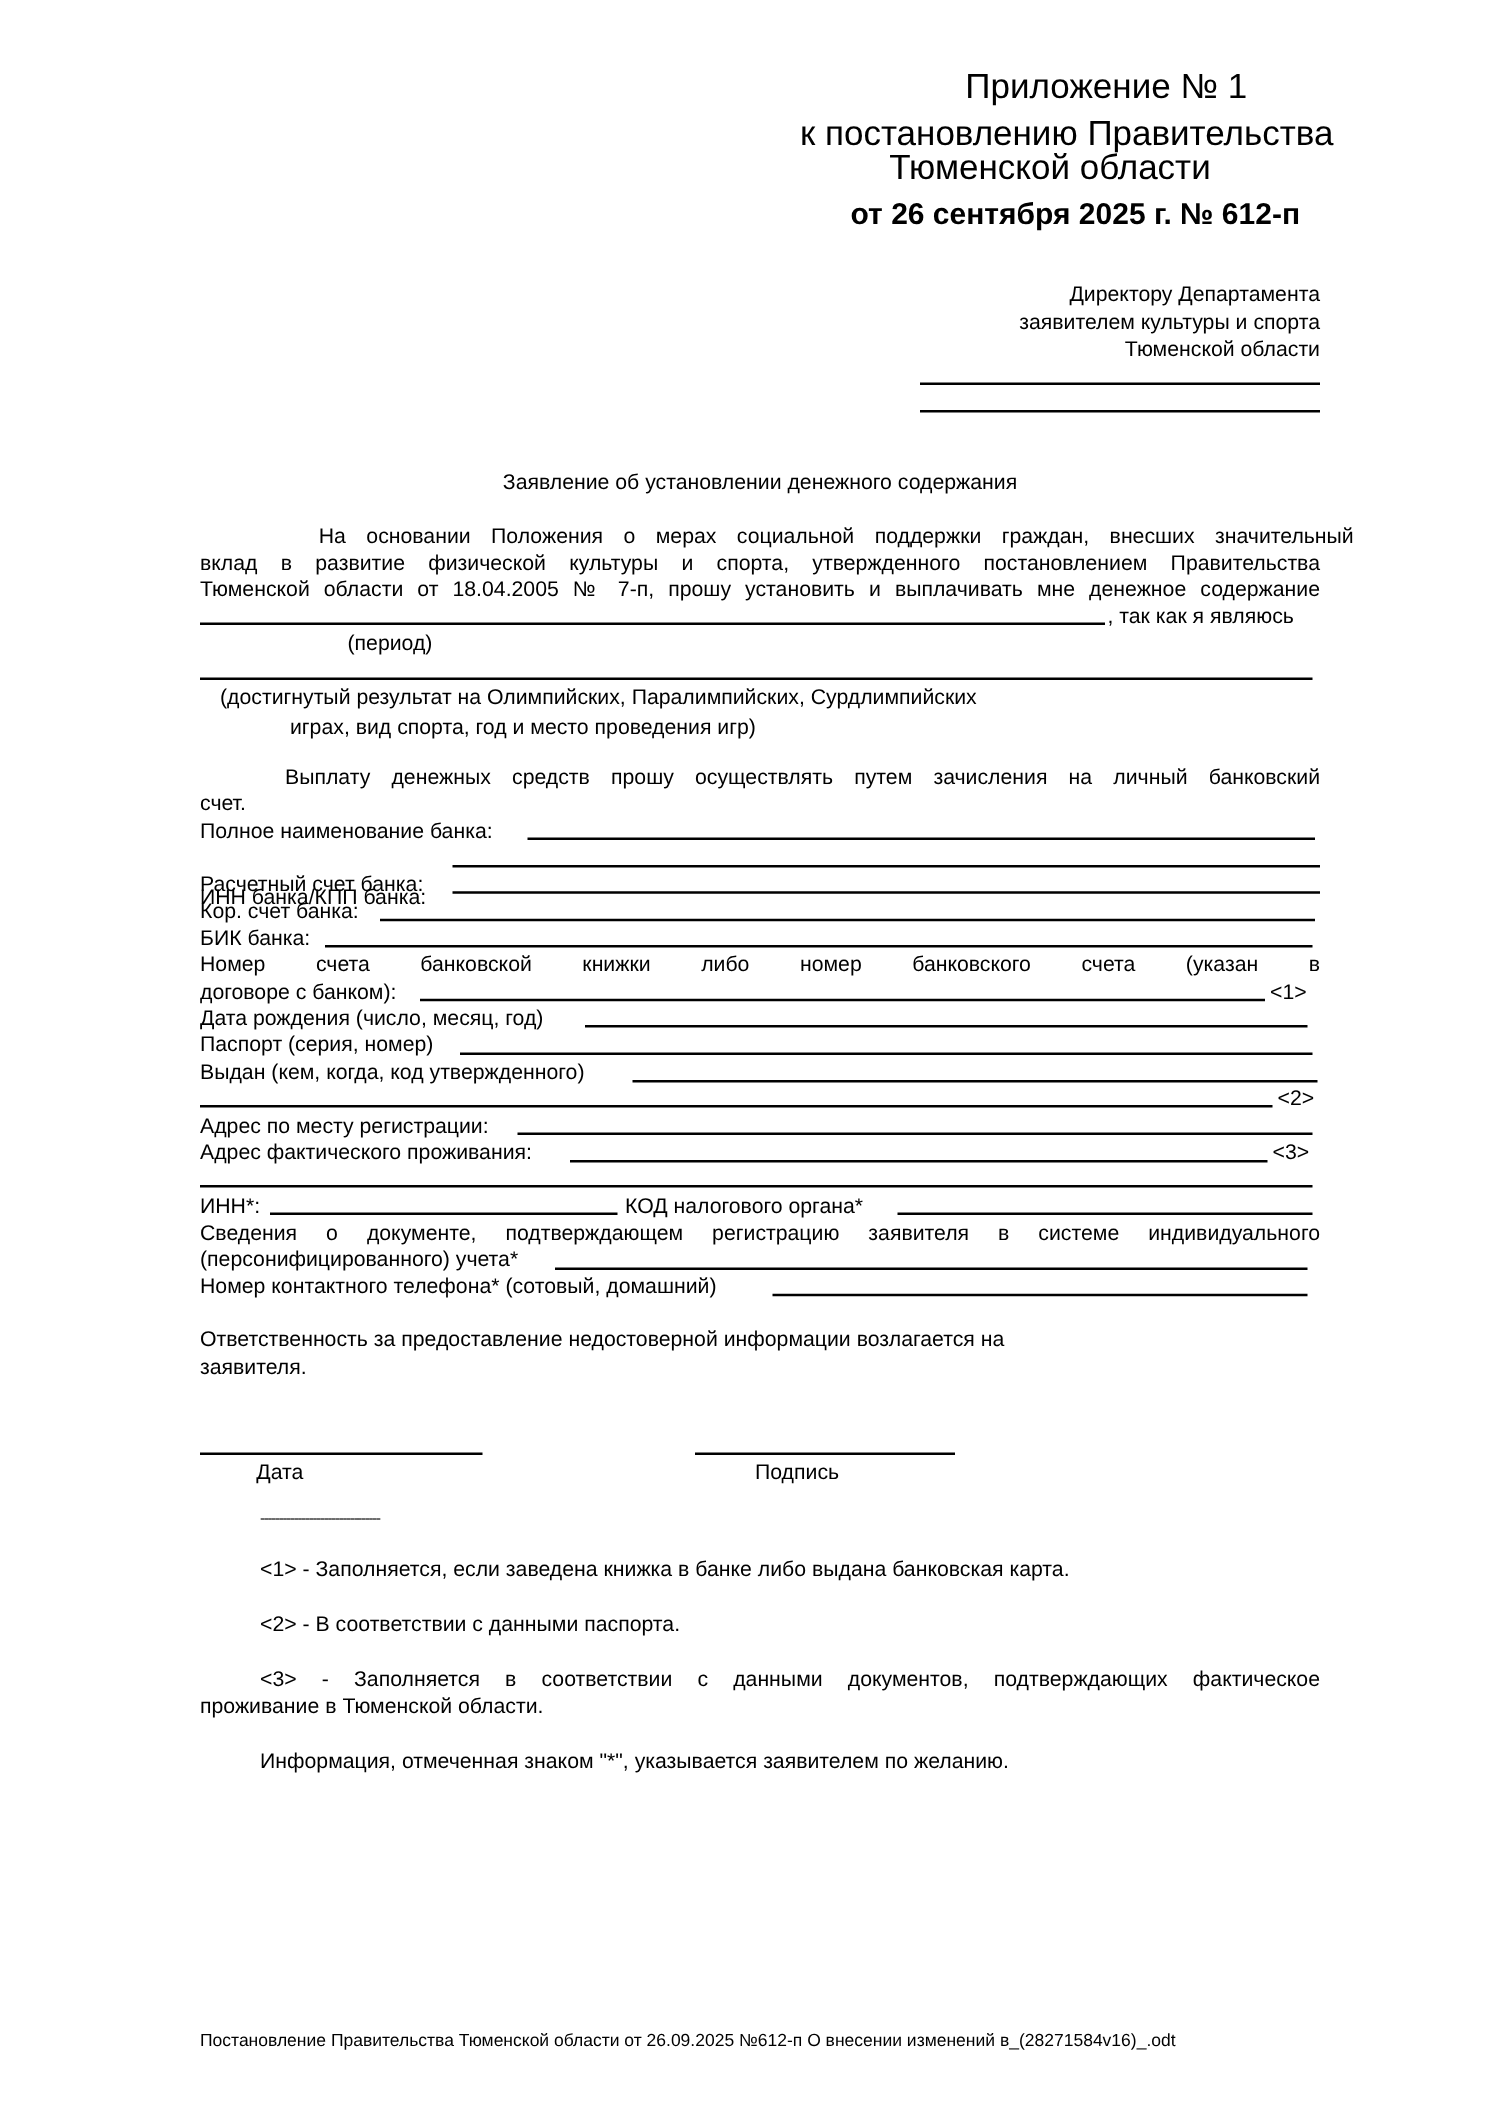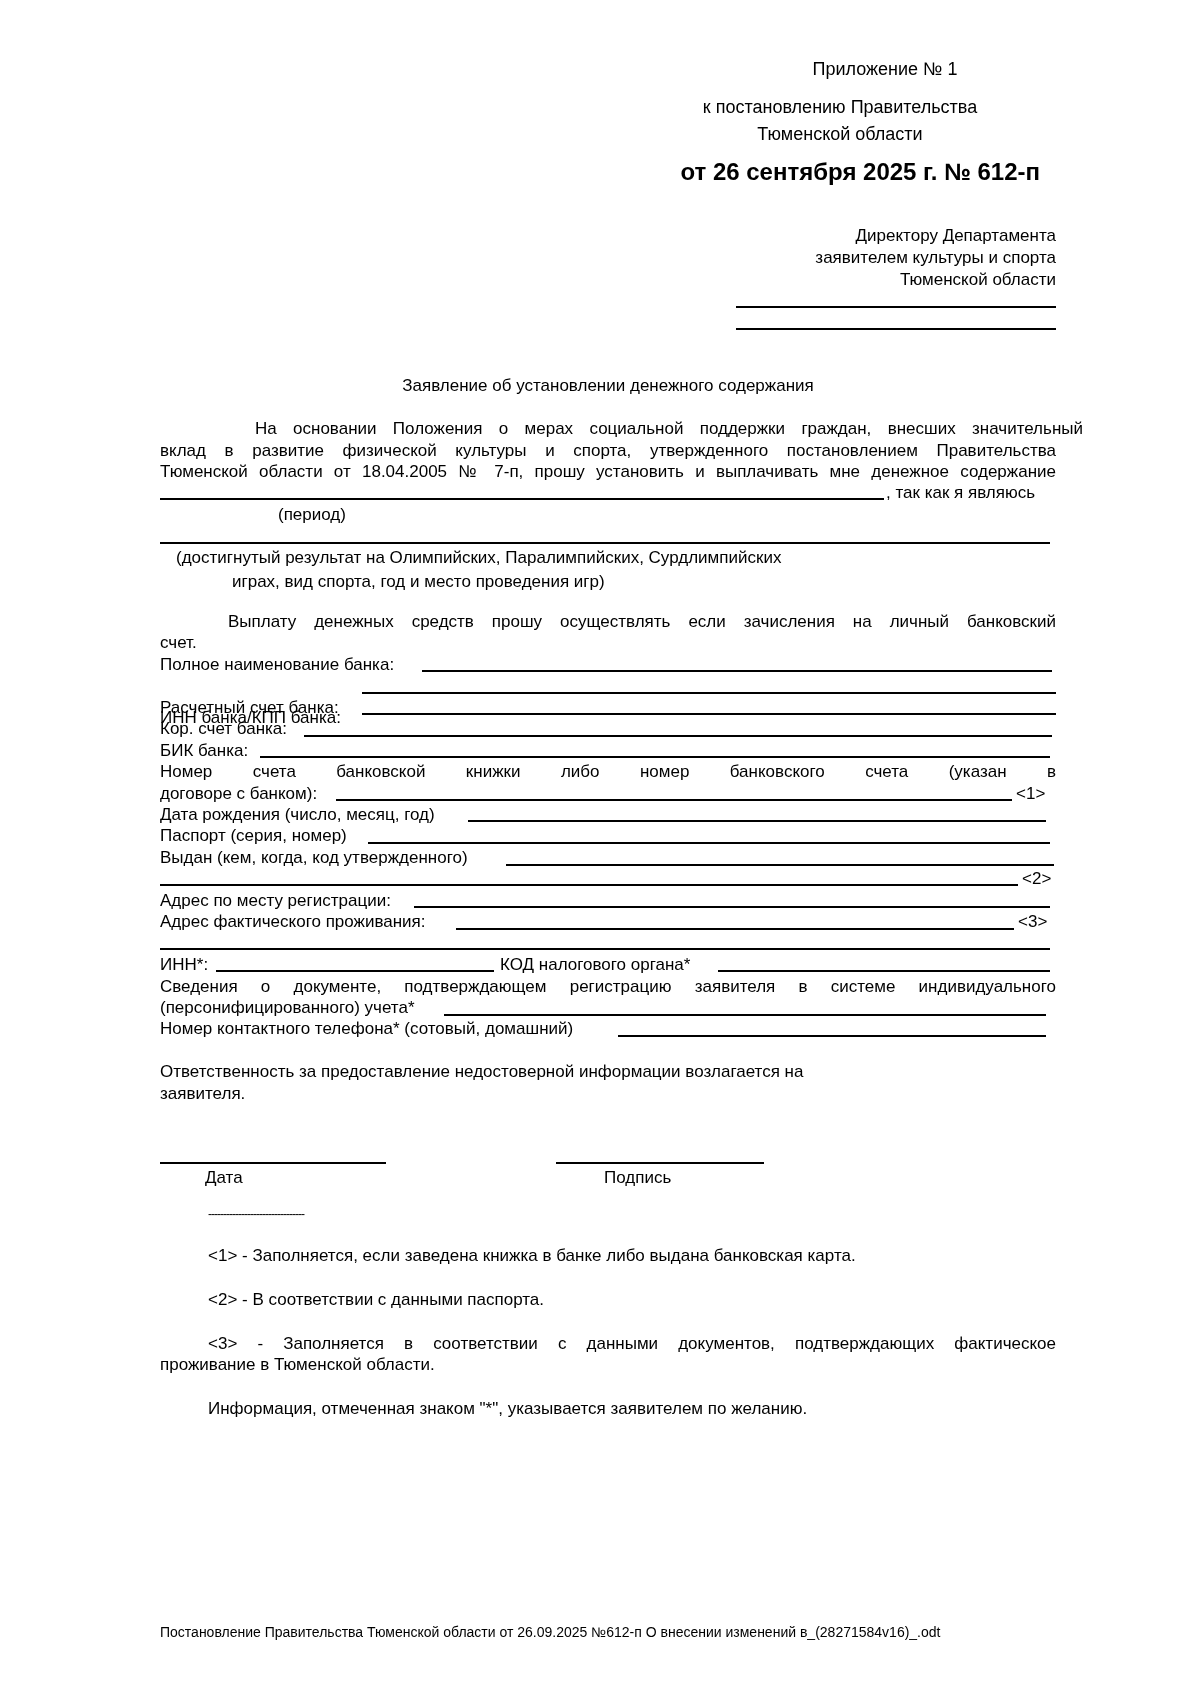--- a/index.html
+++ b/index.html
@@ -1,20 +1,20 @@
 <!DOCTYPE html>
 <html><head>
   <meta charset="utf-8">
   <style>
     html, body { margin: 0; padding: 0; background: #ffffff; }
     body { width: 1200px; height: 1697px; position: relative; overflow: hidden;
            font-family: "Liberation Sans", sans-serif; color: #000; }
     .abs { position: absolute; white-space: nowrap; }
     .t { font-size: 17px; line-height: 20px; }
-    .hdr { font-size: 18px; line-height: 28px; }
+    .hdr { font-size: 28px; line-height: 28px; }
     .hdr-b { font-size: 24px; line-height: 28px; font-weight: bold; }
     .line { position: absolute; height: 0; border-top: 2px solid #000; }
     .just { text-align: justify; text-align-last: justify; white-space: nowrap; }
     .center { text-align: center; }
     .right { text-align: right; }
     .sup-mark { font-size: 17px; }
     .footer { font-size: 14px; line-height: 16px; }
     .dash { font-size: 12px; letter-spacing: -1px; }
   </style>
 </head>
@@ -36,21 +36,21 @@
 <div class="abs t just" style="left:228px; top:419px; width:828px;margin-left:27px;">На основании  Положения  о мерах социальной поддержки граждан, внесших значительный</div>
 <div class="abs t just" style="left:160px; top:441px; width:896px;">вклад  в развитие физической культуры и спорта, утвержденного постановлением  Правительства</div>
 <div class="abs t just" style="left:160px; top:462px; width:896px;">Тюменской области от 18.04.2005 № 7-п, прошу установить и выплачивать мне денежное содержание</div>
 <div class="line" style="left:160px; top:498px; width:724px;"></div>
 <div class="abs t" style="left:886px; top:483px;">, так как я являюсь</div>
 <div class="abs t" style="left:278px; top:505px;">(период)</div>
 <div class="line" style="left:160px; top:542px; width:890px;"></div>
 <div class="abs t" style="left:176px; top:548px;">(достигнутый результат на Олимпийских, Паралимпийских, Сурдлимпийских</div>
 <div class="abs t" style="left:232px; top:572px;">играх, вид спорта, год и место проведения игр)</div>
 
-<div class="abs t just" style="left:228px; top:612px; width:828px;">Выплату денежных средств прошу осуществлять если зачисления на личный банковский</div>
+<div class="abs t just" style="left:228px; top:612px; width:828px;">Выплату денежных средств прошу осуществлять путем зачисления на личный банковский</div>
 <div class="abs t" style="left:160px; top:633px;">счет.</div>
 
 <div class="abs t" style="left:160px; top:655px;">Полное наименование банка:</div>
 <div class="line" style="left:422px; top:670px; width:630px;"></div>
 
 <div class="abs t" style="left:160px; top:708px;">ИНН банка/КПП банка:</div>
 <div class="line" style="left:362px; top:692px; width:694px;"></div>
 
 <div class="abs t" style="left:160px; top:698px;">Расчетный счет банка:</div>
 <div class="line" style="left:362px; top:713px; width:694px;"></div>

